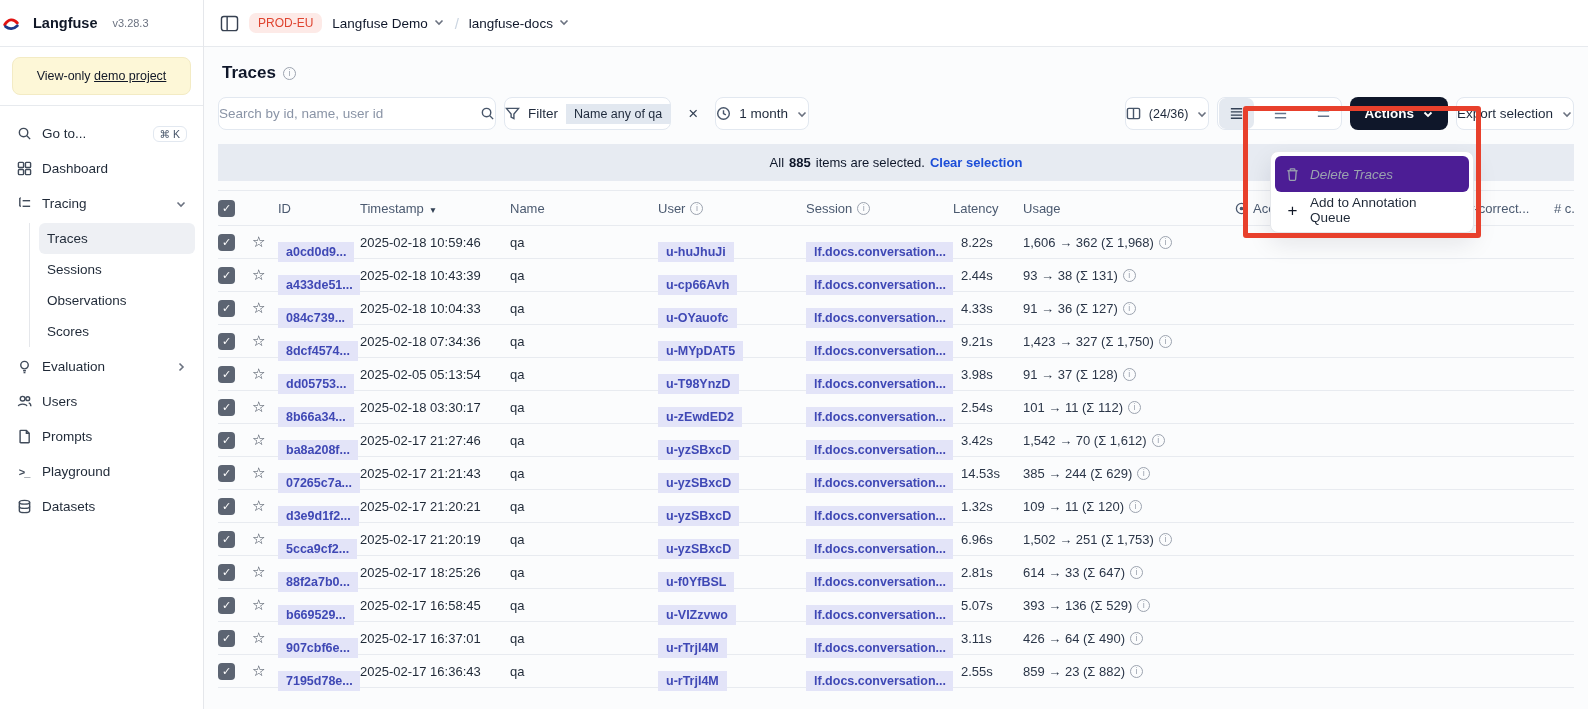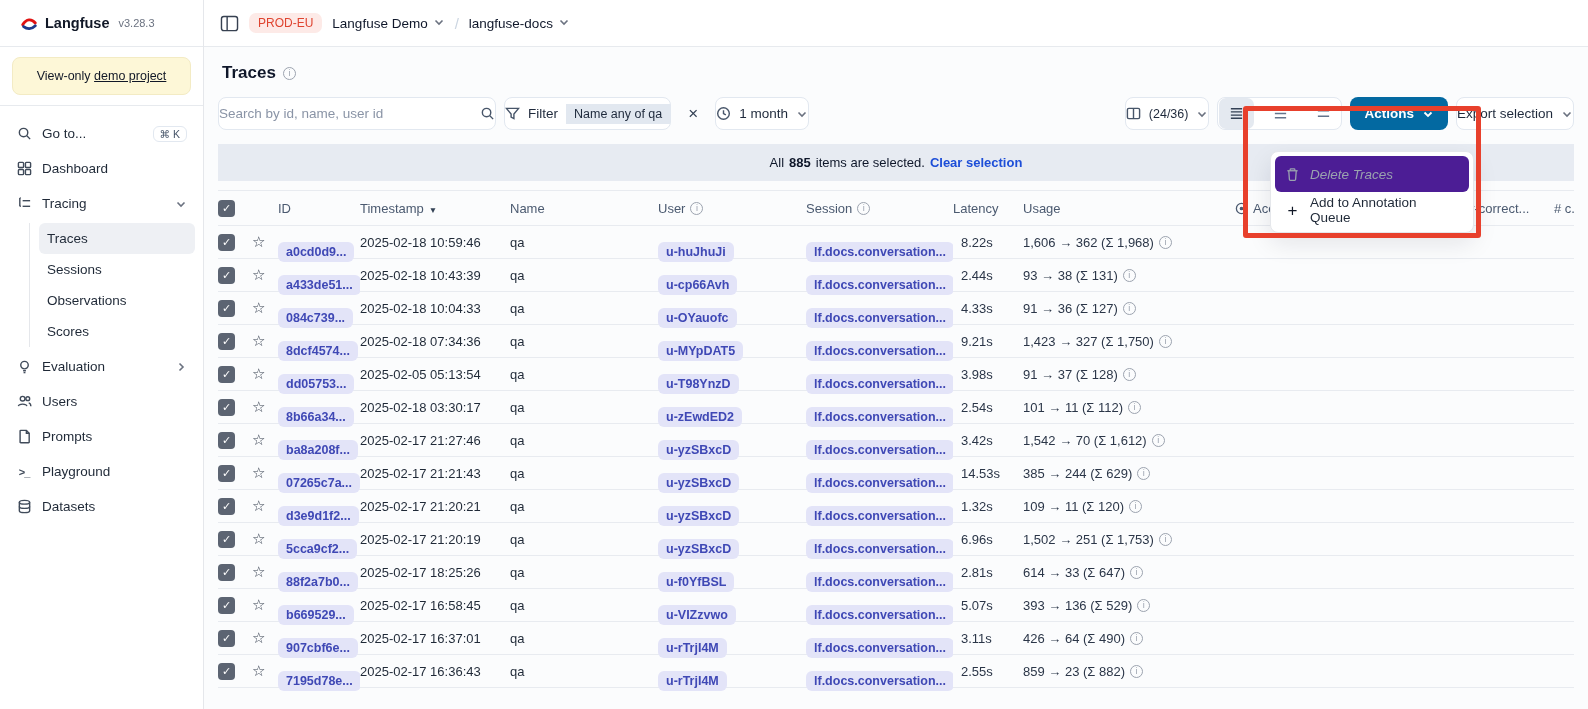--- a/index.html
+++ b/index.html
@@ -2,21 +2,21 @@
 <html><head>
 <meta charset="utf-8">
 <style>
   * { margin:0; padding:0; box-sizing:border-box; }
   html,body { width:1588px; height:709px; overflow:hidden; background:#fff;
     font-family:"Liberation Sans", sans-serif; color:#1f2937; }
   .app { display:flex; width:100%; height:100%; position:relative; }
 
   
   .sidebar { width:204px; min-width:204px; border-right:1px solid #e5e7eb; background:#fff; }
-  .logo-row { height:47px; display:flex; align-items:center; gap:7px; padding:0 20px; border-bottom:1px solid #e7eaee; }
+  .logo-row { height:47px; display:flex; align-items:center; gap:13px; padding:0 2px; border-bottom:1px solid #e7eaee; }
   .logo-mark { width:18px; height:18px; flex:none; }
   .logo-name { font-weight:700; font-size:14.5px; color:#111827; }
   .logo-version { font-size:11px; color:#6b7280; margin-left:2px;text-align:right; }
   .viewonly-box { margin:10px 12px; background:#fdf7d7; border:1px solid #f3ebc4; border-radius:8px;
     padding:11px 10px; font-size:12.5px; color:#111827; text-align:center; }
   .viewonly-box u { text-decoration:underline; }
   .side-divider { border-bottom:1px solid #e7eaee; }
   .nav { padding:10px 8px 0 8px; }
   .nav-item { height:35px; display:flex; align-items:center; gap:10px; padding:0 8px; border-radius:6px;
     font-size:13.5px; color:#1f2937; cursor:pointer; }
@@ -52,41 +52,41 @@
   .search-box input::placeholder { color:#8a94a6; }
   .micon { width:15px; height:15px; color:#475569; flex:none; }
   .chip { background:#e2e8f0; border-radius:0; padding:3px 8px; font-size:12.5px; color:#1e293b; white-space:nowrap; }
   .xbtn { width:28px; height:33px; display:flex; align-items:center; justify-content:center; color:#334155;
     font-size:17px; cursor:pointer; }
   .xbtn::before { content:"×"; }
   .spacer { flex:1; }
   .density { padding:0; overflow:hidden; }
   .density .seg { width:35px; height:31px; display:flex; align-items:center; justify-content:center; color:#64748b; }
   .density .seg.active { background:#e4e9f0; border-radius:7px; margin:1px; color:#334155; }
-  .btn-dark { height:33px; background:#0369a1; color:#fff; border-radius:8px; display:flex; align-items:center;
+  .btn-dark { height:33px; background:#0f172a; color:#fff; border-radius:8px; display:flex; align-items:center;
     gap:8px; padding:0 14px; font-size:13.5px; font-weight:600; cursor:pointer; }
   .btn-dark .chev { color:#fff; }
 
   .sel-banner { margin:14px 14px 0 14px; height:37px; background:#e7ebf2; display:flex; align-items:center;
     justify-content:center; gap:5px; font-size:13px; color:#0f172a; }
   .sel-banner b { font-weight:700; }
   .sel-link { color:#1d4ed8; font-weight:700; cursor:pointer; }
 
   
   .table { margin:9px 14px 0 14px; }
   .tr { display:grid; grid-template-columns:34px 26px 82px 150px 148px 148px 147px 70px 212px 173px 146px 1fr;
     align-items:center; border-bottom:1px solid #e8ebf0; height:33px; background:transparent; }
   .tr.head { height:36px; border-top:1px solid #e8ebf0; color:#4b5a70; font-size:13px; }
   .td { padding-right:8px; font-size:13px; display:flex; align-items:center; gap:5px; overflow:hidden; white-space:nowrap; }
   .checkbox { width:17px; height:17px; border-radius:4px; background:#5c6472; color:#fff; display:flex;
     align-items:center; justify-content:center; font-size:11px; cursor:pointer; flex:none; }
   .checkbox::before { content:"✓"; }
   .star-icon { font-size:15px; color:#374151; cursor:pointer; }
   .star-icon::before { content:"☆"; }
-  .badge { background:#e3e4f8; color:#3f48b5; font-weight:600; font-size:12.5px; border-radius:6px;
+  .badge { background:#e3e4f8; color:#3f48b5; font-weight:600; font-size:12.5px; border-radius:0;
     padding:3px 8px; white-space:nowrap; cursor:pointer;margin-top:20px; }
   .sort-icon::before { content:"▼"; font-size:8.5px; color:#334155; }
   .usage-txt { color:#2b3648; }
   .lat { color:#2b3648;margin-left:8px; }
   .hd-icon { width:13px; height:13px; color:#4b5a70; flex:none; }
 
   
   .dropdown { position:absolute; left:1066px; top:151px; width:204px; background:#fff; border:1px solid #e5e7eb;
     border-radius:8px; box-shadow:0 10px 24px rgba(15,23,42,.10); padding:4px; z-index:40; }
   .dd-item { height:36px; display:flex; align-items:center; gap:10px; padding:0 10px; border-radius:6px;

